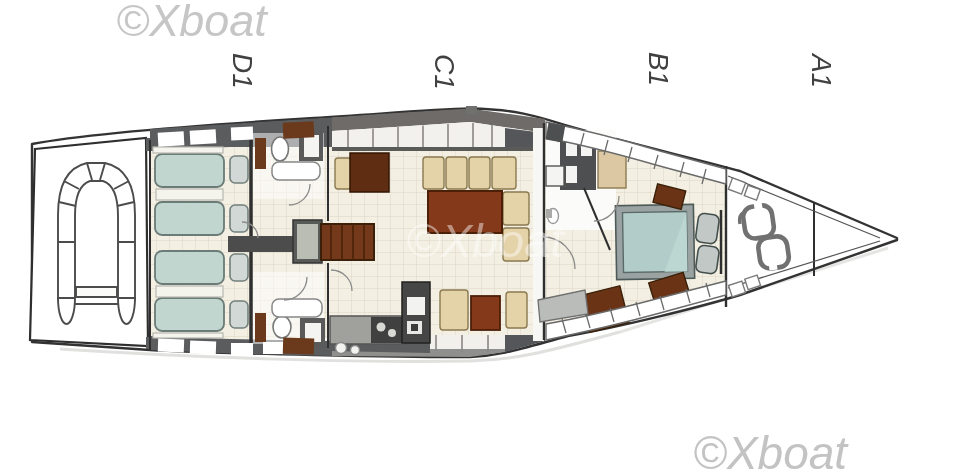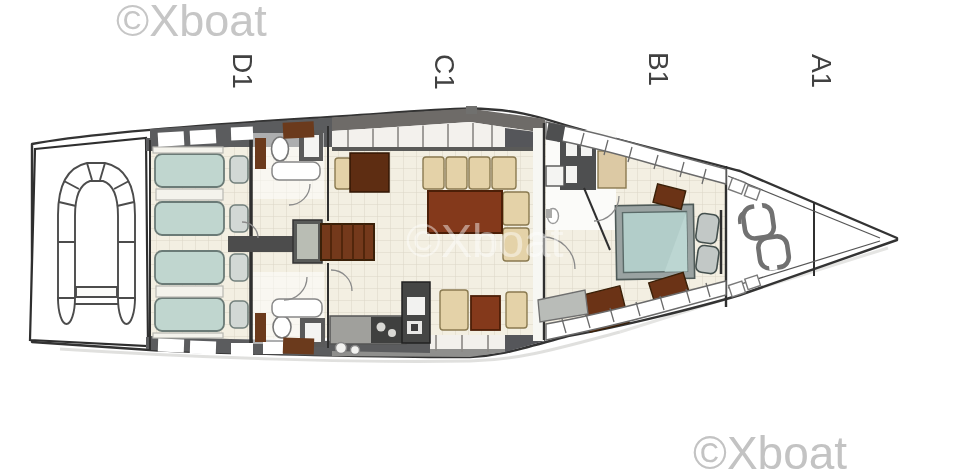--- a/index.html
+++ b/index.html
@@ -1,17 +1,17 @@
 <!DOCTYPE html>
 <html><head>
 <meta charset="utf-8">
 <style>
   html,body{margin:0;padding:0;background:#fff;}
   .wrap{position:relative;width:960px;height:474px;overflow:hidden;
-        font-family:"Liberation Sans", sans-serif;}
+        font-family:"Liberation Sans", sans-serif;font-style:italic;}
 </style>
 </head>
 <body>
 <div class="wrap">
 <svg style="filter:blur(0.5px)" width="960" height="474" viewBox="0 0 960 474">
 <defs>
   <pattern id="grid" width="13" height="12" patternUnits="userSpaceOnUse">
     <rect width="13" height="12" fill="#f3efe2"></rect>
     <path d="M13 0H0V12" fill="none" stroke="#dcd6c6" stroke-width="1"></path>
   </pattern>

